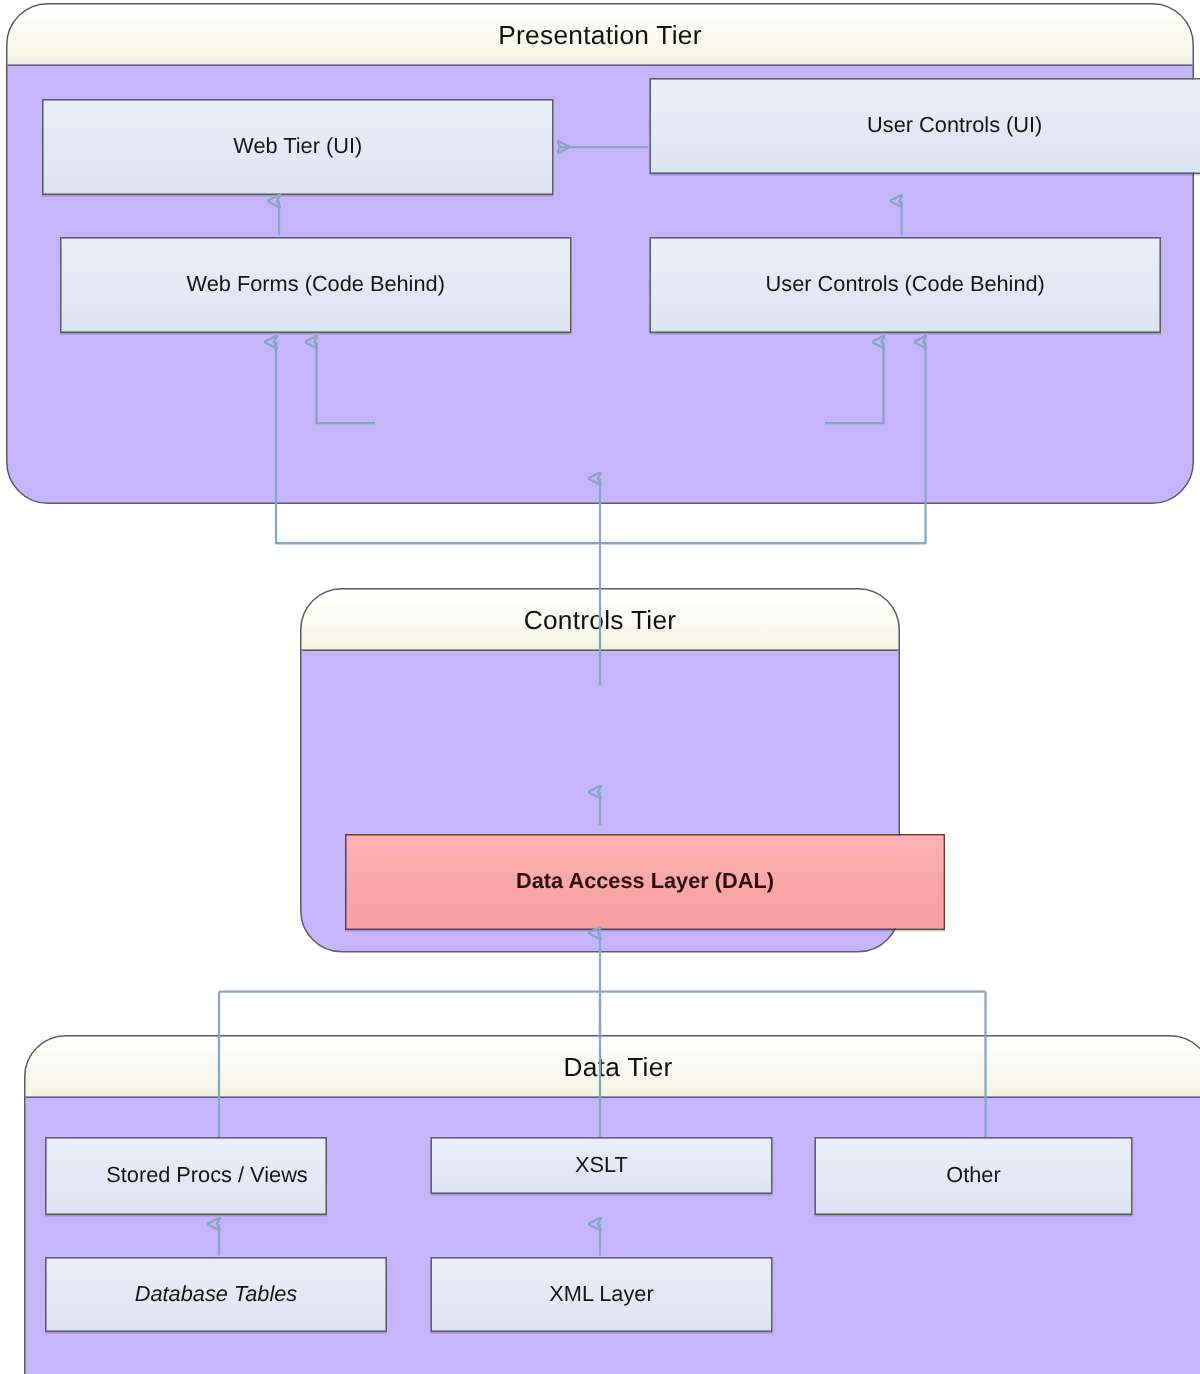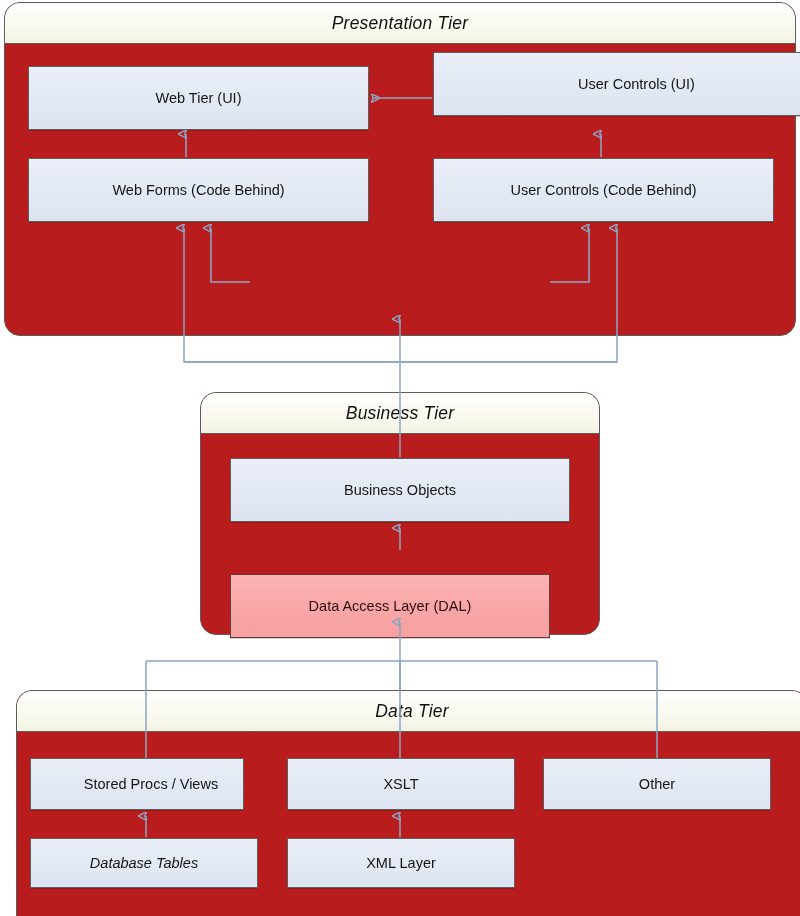--- a/index.html
+++ b/index.html
@@ -22,24 +22,23 @@
     top: 0;
     width: 800px;
     height: 916px;
   }
 
   
   .tier {
     position: absolute;
     box-sizing: border-box;
     border: 1.6px solid #5c5c5c;
-    border-radius: 16px;
-    background: #b91c1c;
+    border-radius: 28px;
+    background: #c4b5fd;
     overflow: hidden;
-    font-style: italic;
   }
   .tier-header {
     position: absolute;
     left: 0;
     right: 0;
     top: 0;
     height: 41px;
     box-sizing: border-box;
     border-bottom: 1.6px solid #5c5c5c;
     background: linear-gradient(to bottom, #ffffff 0%, #fbfbf3 45%, #f3f3e4 100%);
@@ -100,58 +99,55 @@
   </div>
 
   <div class="node" style="left:28px; top:66px; width:341px; height:64px;">
     <span>Web Tier (UI)</span>
   </div>
 
   <div class="node" style="left:433px; top:52px; width:407px; height:64px;">
     <span>User Controls (UI)</span>
   </div>
 
-  <div class="node" style="left:28px; top:158px; width:341px; height:64px;">
+  <div class="node" style="left:40px; top:158px; width:341px; height:64px;">
     <span>Web Forms (Code Behind)</span>
   </div>
 
   <div class="node" style="left:433px; top:158px; width:341px; height:64px;">
     <span>User Controls (Code Behind)</span>
   </div>
 
 
   <div class="tier" style="left:200px; top:392px; width:400px; height:243px;">
     <div class="tier-header">
-      <span class="tier-title">Business Tier</span>
+      <span class="tier-title">Controls Tier</span>
     </div>
   </div>
 
-  <div class="node" style="left:230px; top:458px; width:340px; height:64px;">
-    <span>Business Objects</span>
-  </div>
 
-  <div class="node accent" style="left:230px; top:574px; width:320px; height:64px;">
+  <div class="node accent" style="left:230px; top:556px; width:400px; height:64px;font-weight:bold;">
     <span>Data Access Layer (DAL)</span>
   </div>
 
   <div class="tier" style="left:16px; top:690px; width:792px; height:276px;">
     <div class="tier-header">
       <span class="tier-title">Data Tier</span>
     </div>
   </div>
 
-  <div class="node" style="left:30px; top:758px; width:214px; height:52px;padding-left:28px;">
+  <div class="node" style="left:30px; top:758px; width:188px; height:52px;padding-left:28px;">
     <span>Stored Procs / Views</span>
   </div>
 
-  <div class="node" style="left:287px; top:758px; width:228px; height:52px;">
+  <div class="node" style="left:287px; top:758px; width:228px; height:38px;">
     <span>XSLT</span>
   </div>
 
-  <div class="node" style="left:543px; top:758px; width:228px; height:52px;">
+  <div class="node" style="left:543px; top:758px; width:212px; height:52px;">
     <span>Other</span>
   </div>
 
   <div class="node" style="left:30px; top:838px; width:228px; height:50px;font-style:italic;">
     <span>Database Tables</span>
   </div>
 
   <div class="node" style="left:287px; top:838px; width:228px; height:50px;">
     <span>XML Layer</span>
   </div>

